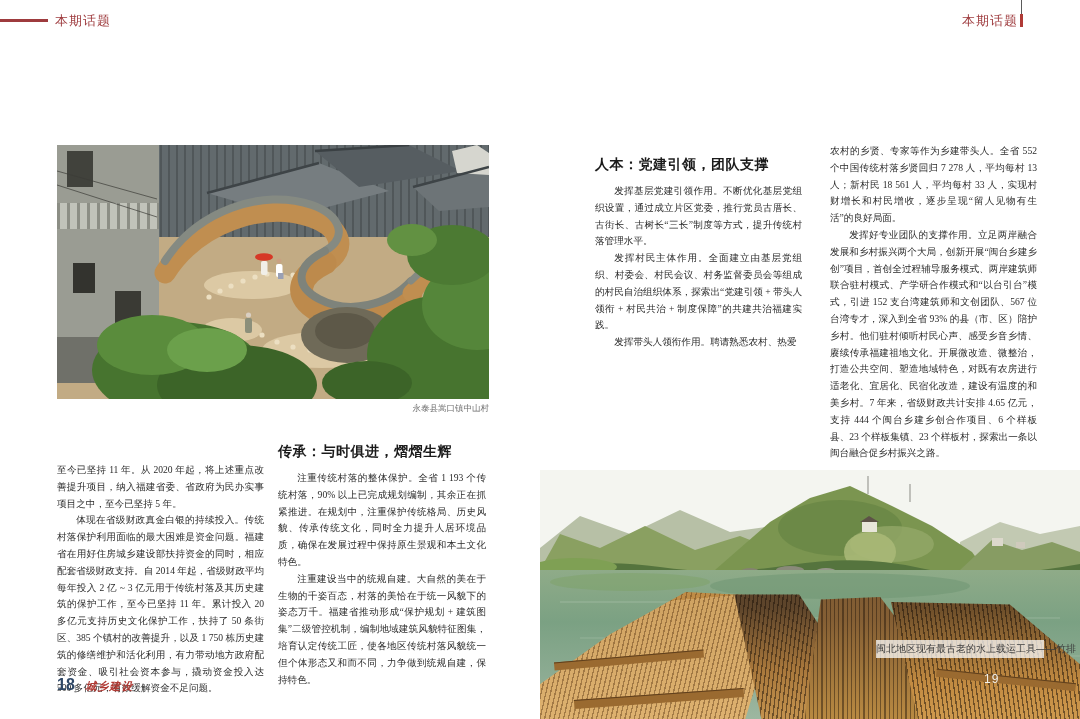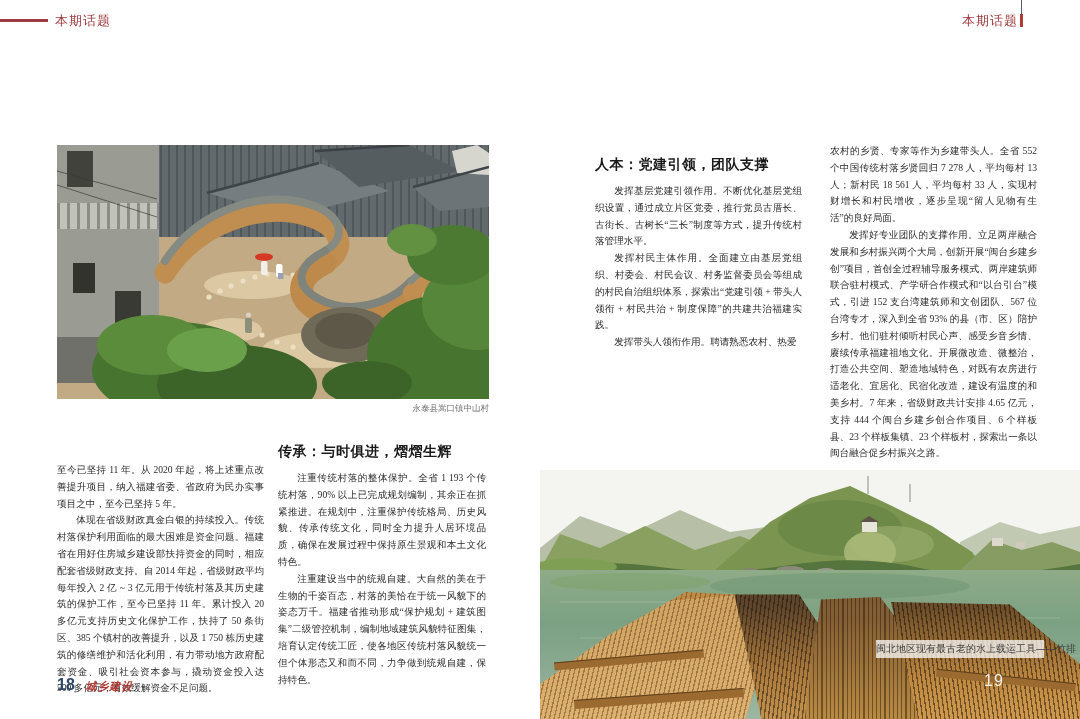--- a/index.html
+++ b/index.html
@@ -63,21 +63,21 @@
   .raft4{clip-path:polygon(65% 53%,87% 54%,100% 78%,100% 100%,70% 100%);
     background-image:repeating-linear-gradient(82deg,rgba(20,12,5,.5) 0 1.3px,rgba(255,255,255,0) 1.3px 4.4px),
       linear-gradient(180deg,#46331f 0%,#6d4e2a 55%,#c18a41 85%,#cf9a4e 100%);}
   .crossbar{position:absolute;background:#9a6a30;border-top:1px solid #5f3f1c;}
   .cb1{left:14px;top:186px;width:150px;height:7px;transform:rotate(-5deg);}
   .cb2{left:34px;top:224px;width:170px;height:8px;transform:rotate(-4deg);}
   .cb3{left:396px;top:206px;width:140px;height:7px;transform:rotate(6deg);}
   .photo-caption-box{position:absolute;left:336px;top:170px;width:168px;height:18px;
     background:rgba(255,255,255,.74);color:#3c3c3c;font-size:10px;line-height:18px;
     text-align:center;font-family:"Liberation Sans","DejaVu Sans",sans-serif;white-space:nowrap;}
-  .page-num-right{position:absolute;left:444px;top:202px;color:#f4f2ec;font-size:16px;
+  .page-num-right{position:absolute;left:444px;top:202px;color:#f4f2ec;font-size:12px;
     font-family:"Liberation Sans","DejaVu Sans",sans-serif;letter-spacing:1px;}
 
   
   .footerL{position:absolute;left:57px;top:676px;font-family:"Liberation Sans","DejaVu Sans",sans-serif;}
   .footerL .num{font-size:16px;font-weight:bold;color:#2e4766;}
   .footerL .mag{font-family:Liberation Serif, serif;font-style:italic;
     font-weight:bold;font-size:11px;color:#b03a34;margin-left:6px;letter-spacing:1px;}
 </style>
 </head>
 <body>

